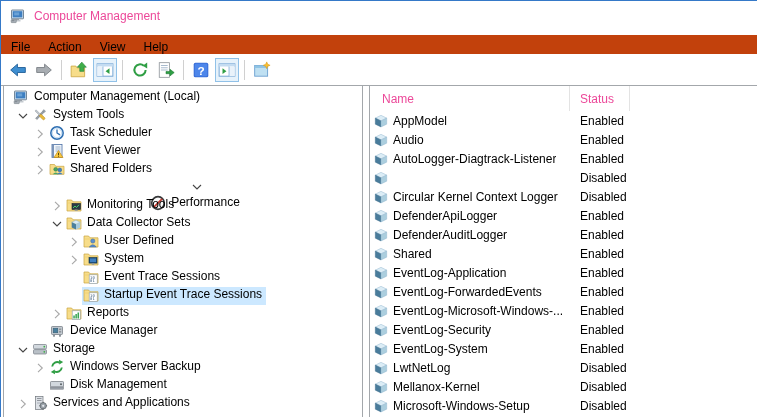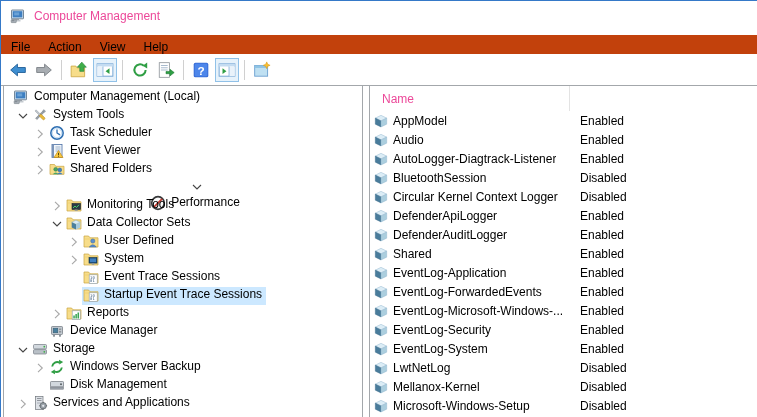--- a/index.html
+++ b/index.html
@@ -497,20 +497,21 @@
               </svg>
             </span>
             <span class="tlabel">Services and Applications</span>
           </span>
         </div>
       </div>
     <div class="splitter"></div>
     <div class="list-pane">
       <div class="list-header" id="listheader">
           <div class="hcell c-name">Name</div>
+          <div class="hcell c-status">Status</div>
         </div>
       <div class="list-body" id="listbody">
           <div class="list-row">
             <div class="cell c-name">
               <span class="icon14">
                 <svg width="14" height="14" viewBox="0 0 16 16">
                   <polygon points="8,1.5 14.5,4.7 8,7.9 1.5,4.7" fill="#dcedf6" stroke="#8fb3cc" stroke-width="0.5"></polygon>
                   <polygon points="1.5,4.7 8,7.9 8,14.8 1.5,11.6" fill="#497c9b" stroke="#3a6a87" stroke-width="0.5"></polygon>
                   <polygon points="14.5,4.7 8,7.9 8,14.8 14.5,11.6" fill="#abcede" stroke="#8fb3cc" stroke-width="0.5"></polygon>
                 </svg>
@@ -547,21 +548,20 @@
           </div>
           <div class="list-row">
             <div class="cell c-name">
               <span class="icon14">
                 <svg width="14" height="14" viewBox="0 0 16 16">
                   <polygon points="8,1.5 14.5,4.7 8,7.9 1.5,4.7" fill="#dcedf6" stroke="#8fb3cc" stroke-width="0.5"></polygon>
                   <polygon points="1.5,4.7 8,7.9 8,14.8 1.5,11.6" fill="#497c9b" stroke="#3a6a87" stroke-width="0.5"></polygon>
                   <polygon points="14.5,4.7 8,7.9 8,14.8 14.5,11.6" fill="#abcede" stroke="#8fb3cc" stroke-width="0.5"></polygon>
                 </svg>
               </span>
-              <span class="ntext">BluetoothSession</span>
             </div>
             <div class="cell c-status">Disabled</div>
           </div>
           <div class="list-row">
             <div class="cell c-name">
               <span class="icon14">
                 <svg width="14" height="14" viewBox="0 0 16 16">
                   <polygon points="8,1.5 14.5,4.7 8,7.9 1.5,4.7" fill="#dcedf6" stroke="#8fb3cc" stroke-width="0.5"></polygon>
                   <polygon points="1.5,4.7 8,7.9 8,14.8 1.5,11.6" fill="#497c9b" stroke="#3a6a87" stroke-width="0.5"></polygon>
                   <polygon points="14.5,4.7 8,7.9 8,14.8 14.5,11.6" fill="#abcede" stroke="#8fb3cc" stroke-width="0.5"></polygon>

